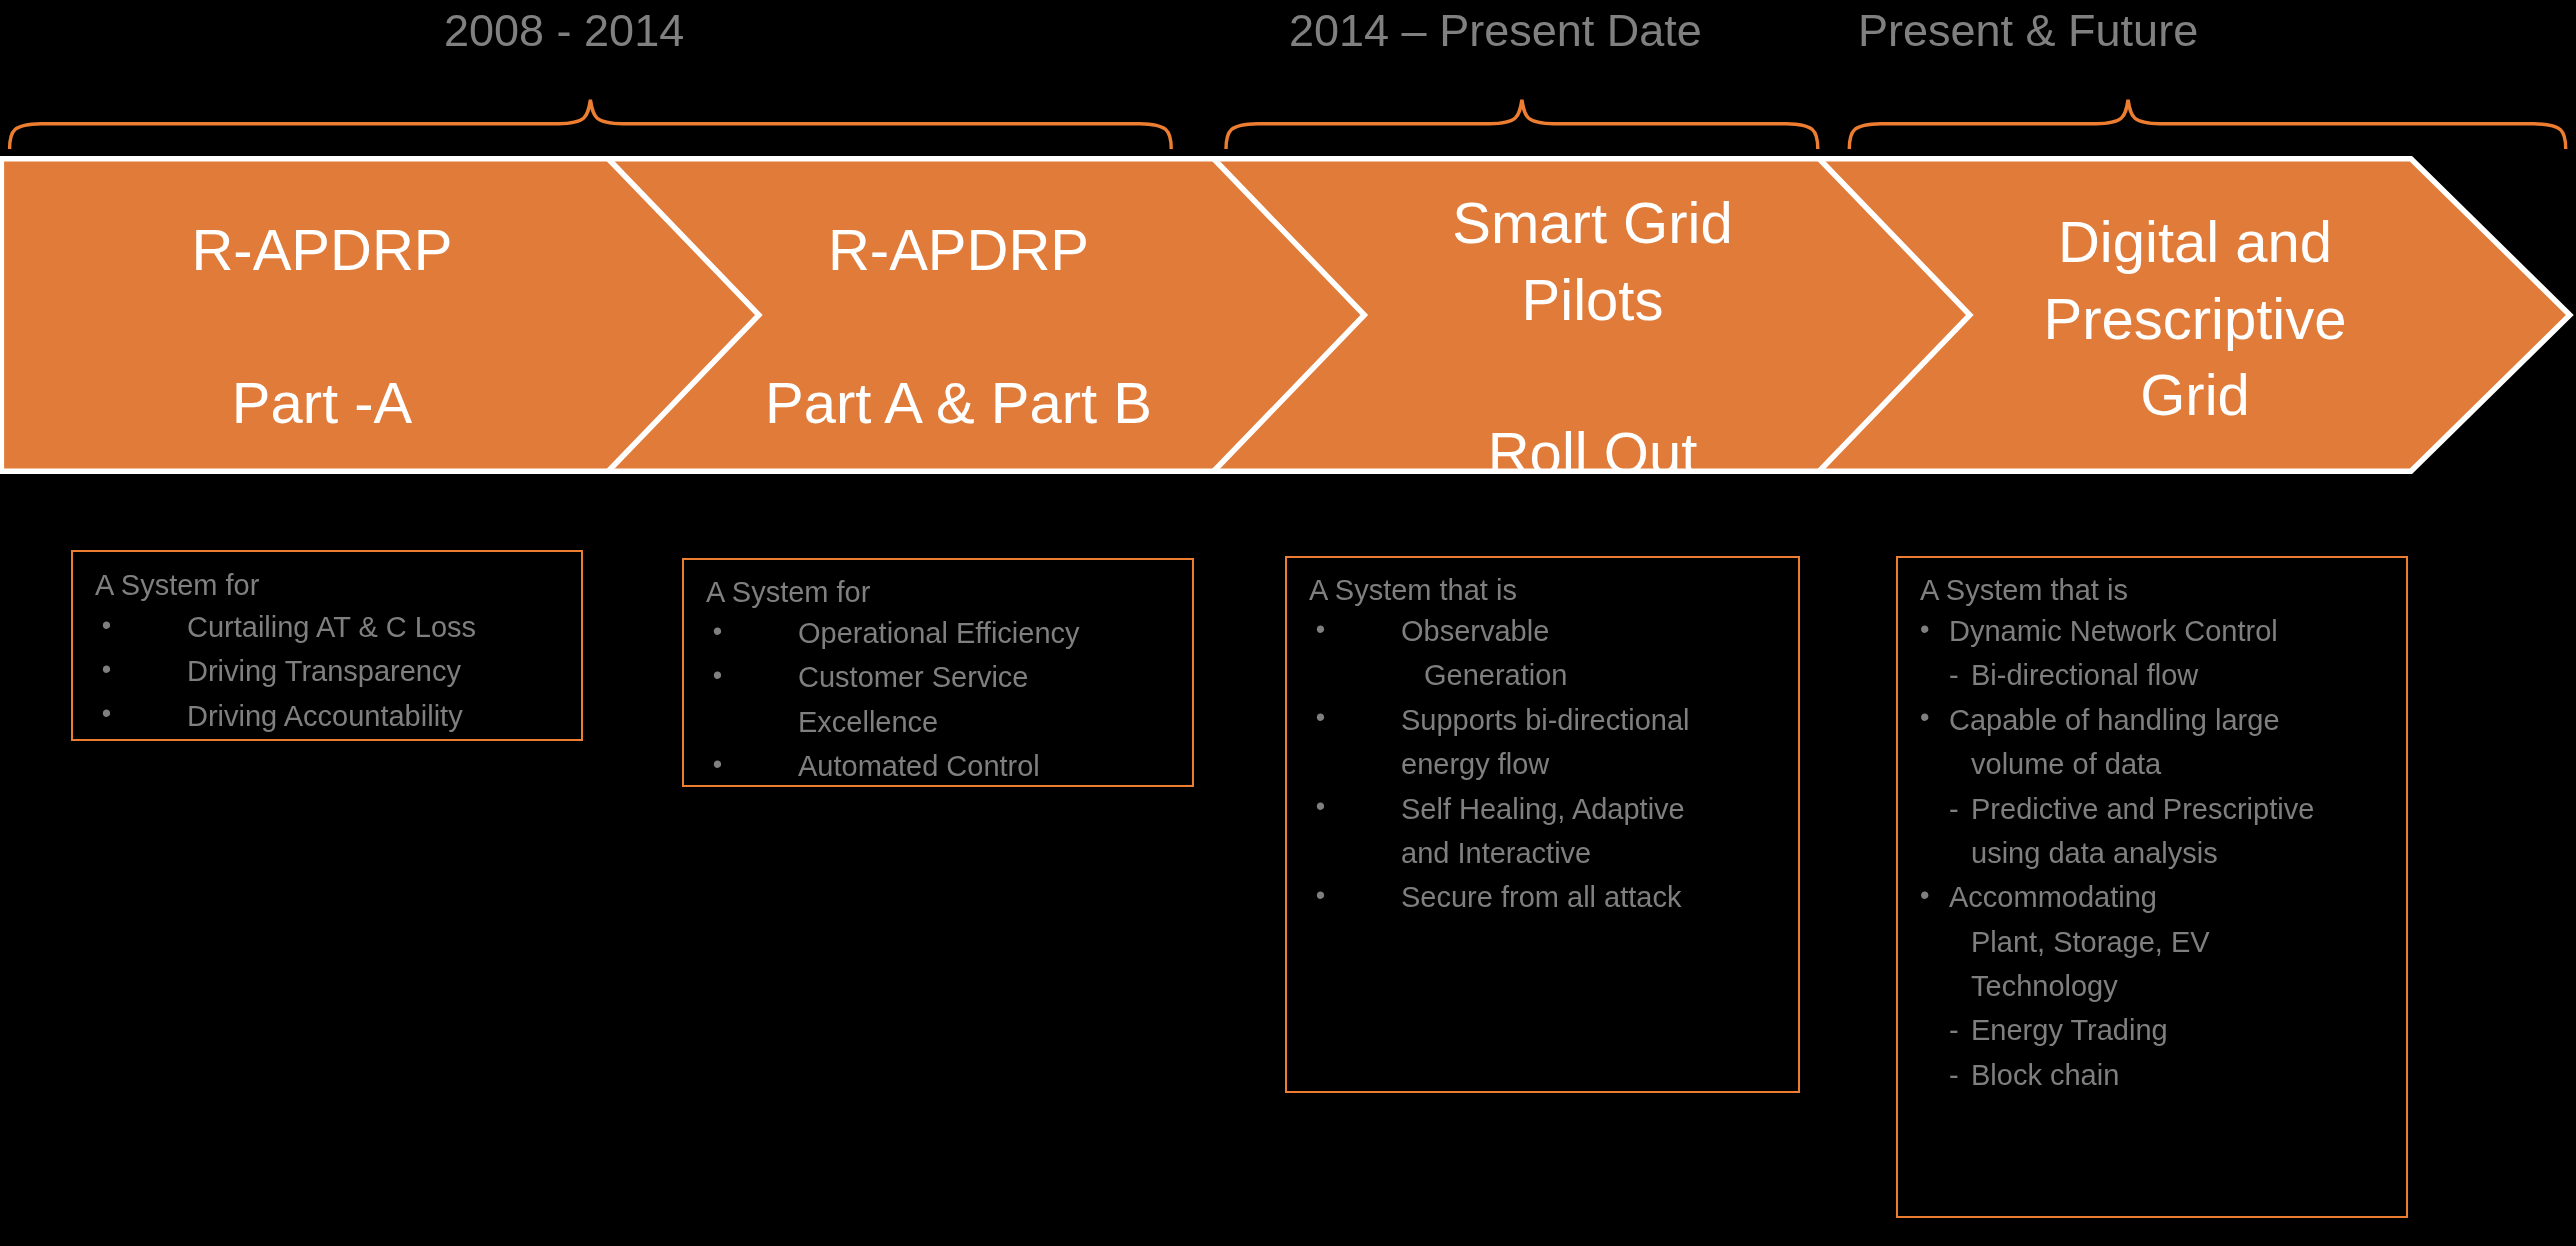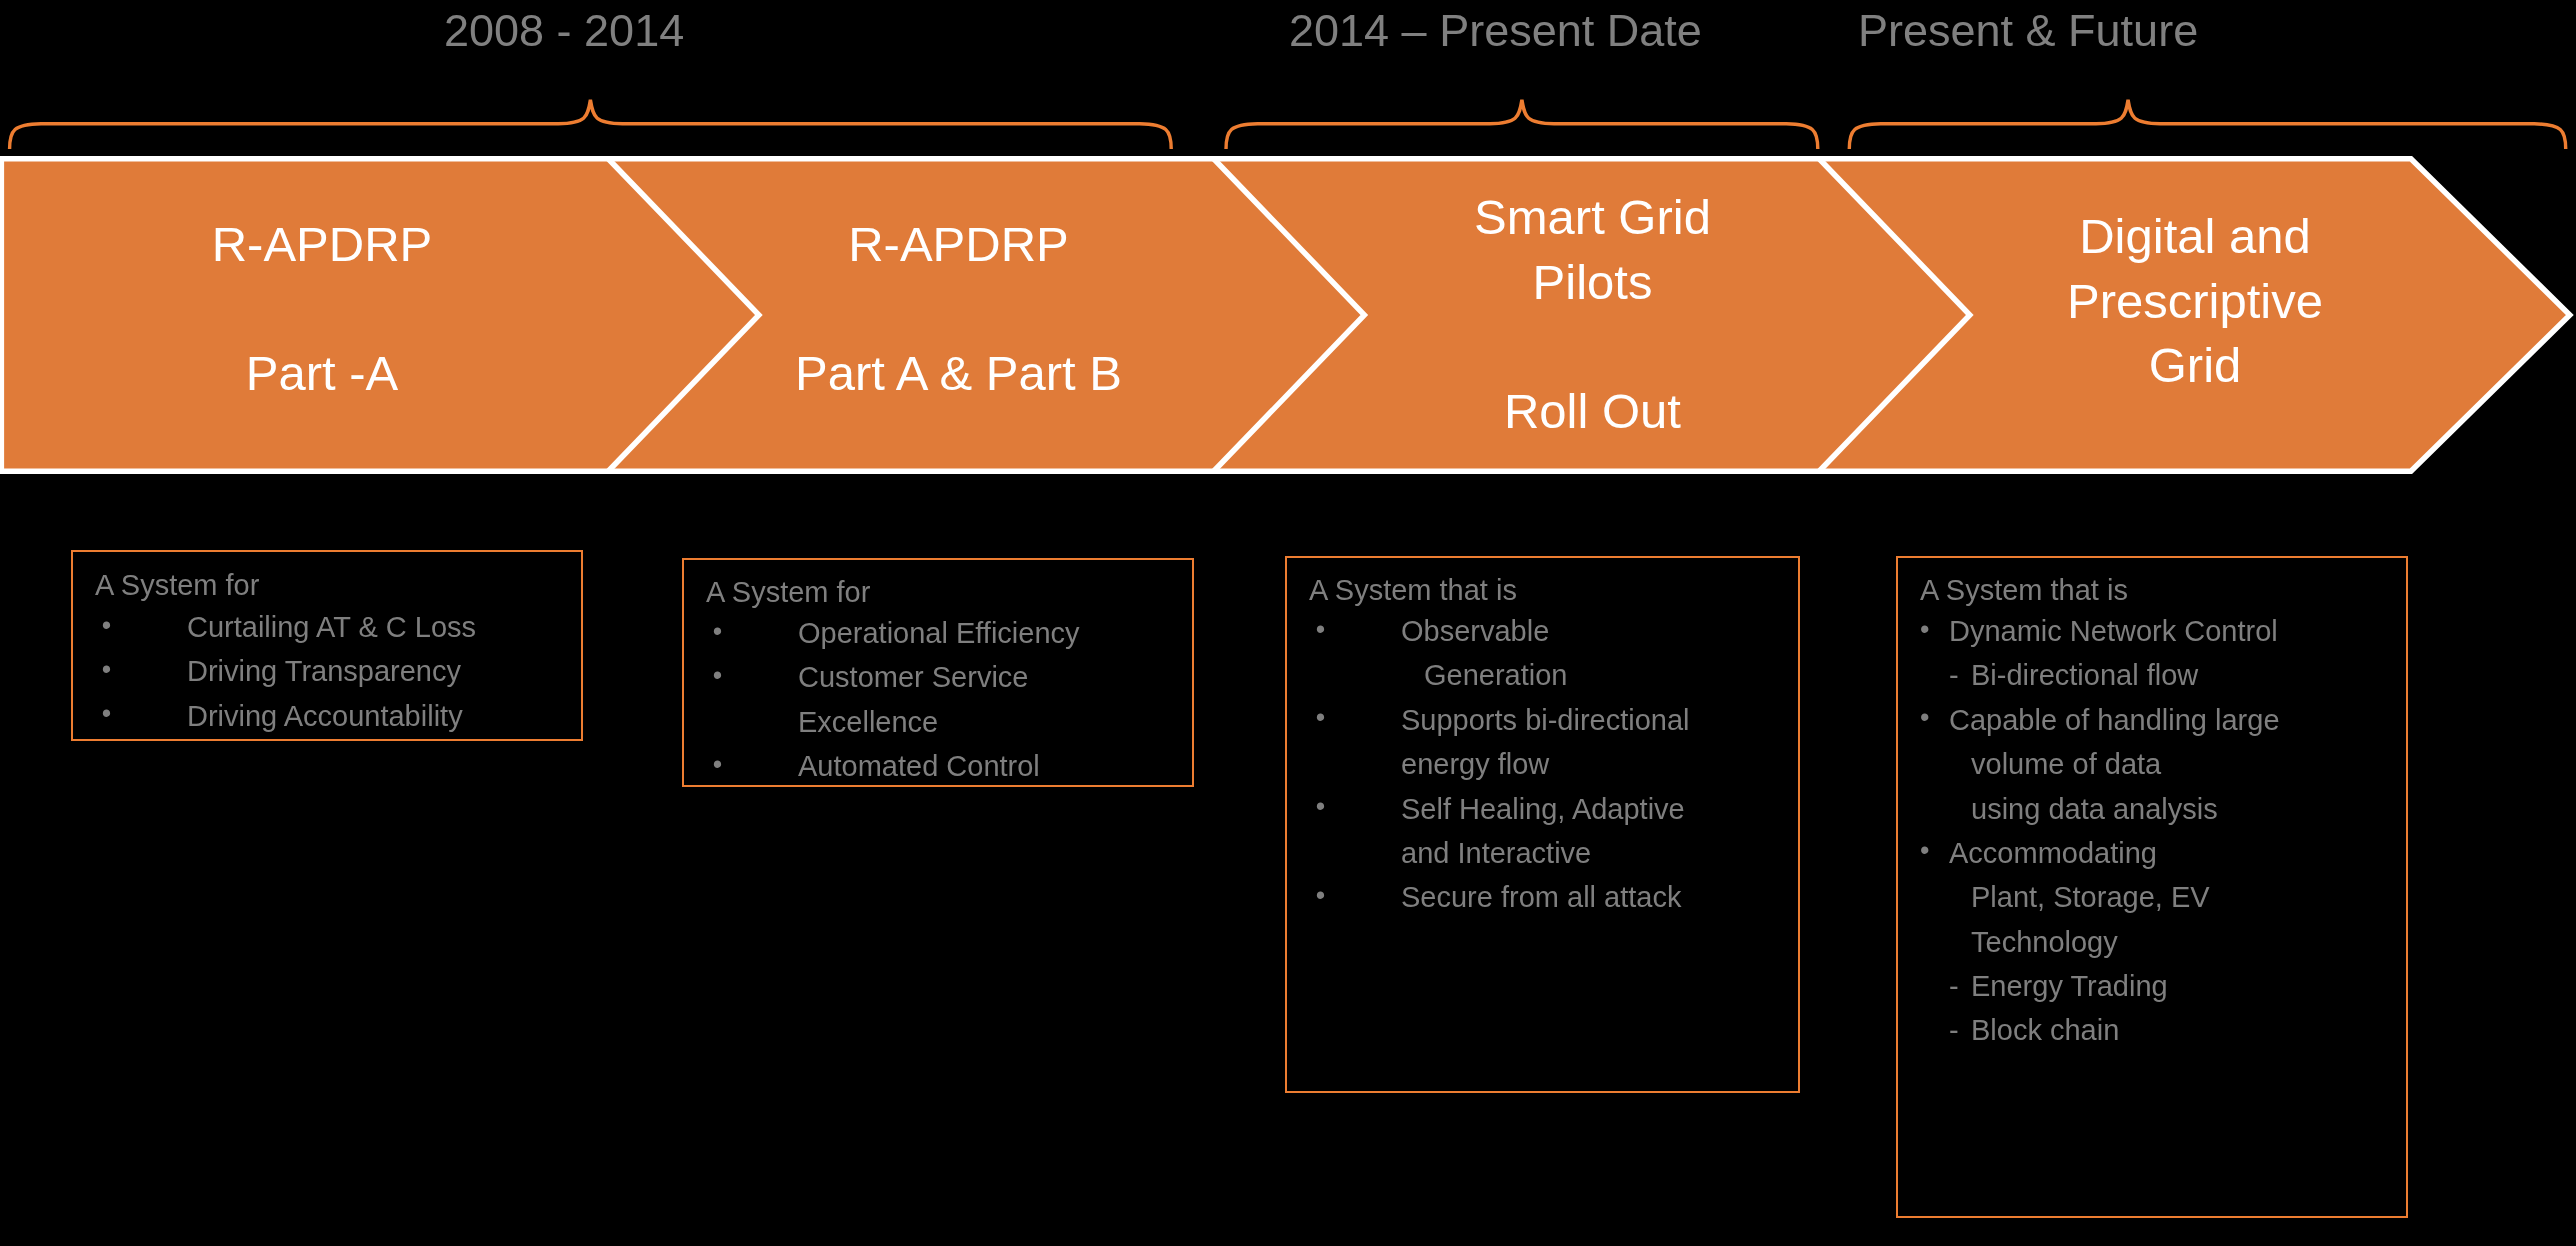--- a/index.html
+++ b/index.html
@@ -24,21 +24,21 @@
   
   #braces{position:absolute;left:0;top:0;width:2576px;height:171px;}
 
   
   #band{position:absolute;left:0;top:156px;width:2576px;height:318px;}
 
   .chev-label{
     position:absolute;
     color:#ffffff;
     text-align:center;
-    font-size:49px;
+    font-size:58px;
     line-height:1.32;
     white-space:pre-line;
     z-index:4;
     pointer-events:none;
   }
 
   
   .detail-box{
     position:absolute;
     border:2.1px solid #ed7d31;
@@ -171,20 +171,21 @@
     </ul>
   </div>
 
   <div class="detail-box" style="left:1896px;top:556px;width:512px;height:662px;">
     <div class="box-head" style="left:22px;top:15px;">A System that is</div>
     <ul class="blist" style="left:22px;top:56px;width:486px;">
       <li class="tight-bul">Dynamic Network Control</li>
       <li class="t-dash">Bi-directional flow</li>
       <li class="tight-bul">Capable of handling large</li>
       <li class="t-cont">volume of data</li>
+      <li class="t-dash">Predictive and Prescriptive</li>
       <li class="t-cont">using data analysis</li>
       <li class="tight-bul">Accommodating</li>
       <li class="t-cont">Plant, Storage, EV</li>
       <li class="t-cont">Technology</li>
       <li class="t-dash">Energy Trading</li>
       <li class="t-dash">Block chain</li>
     </ul>
   </div>
 
 </div>

